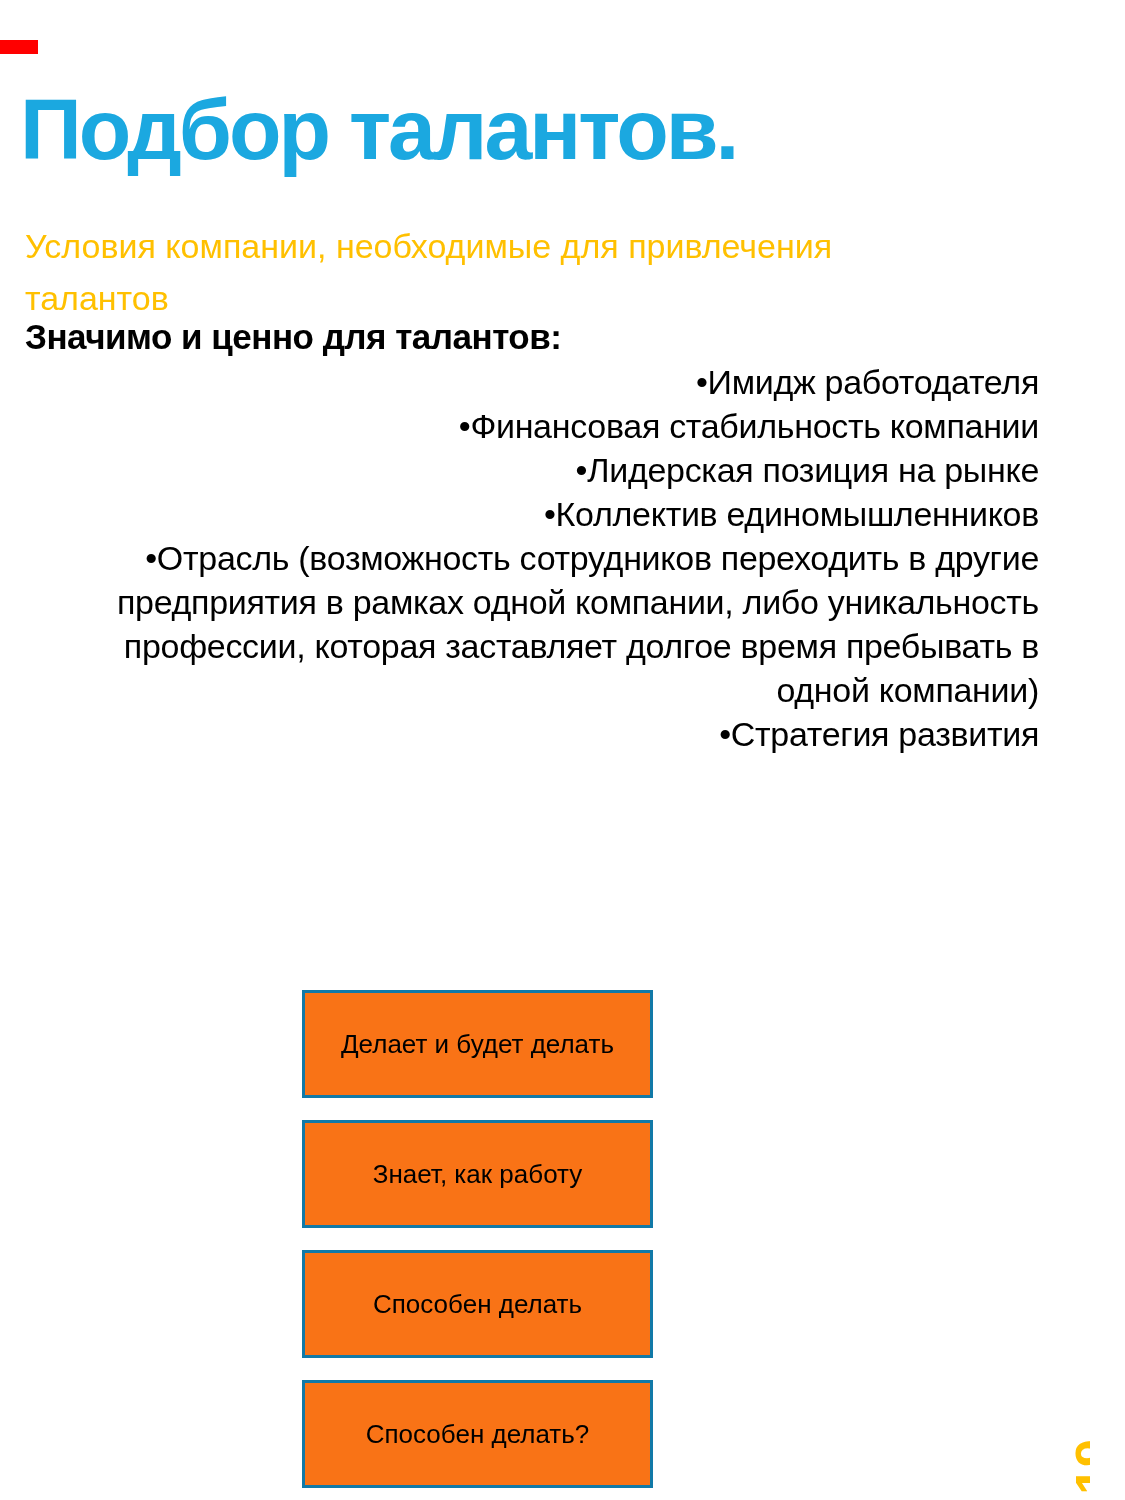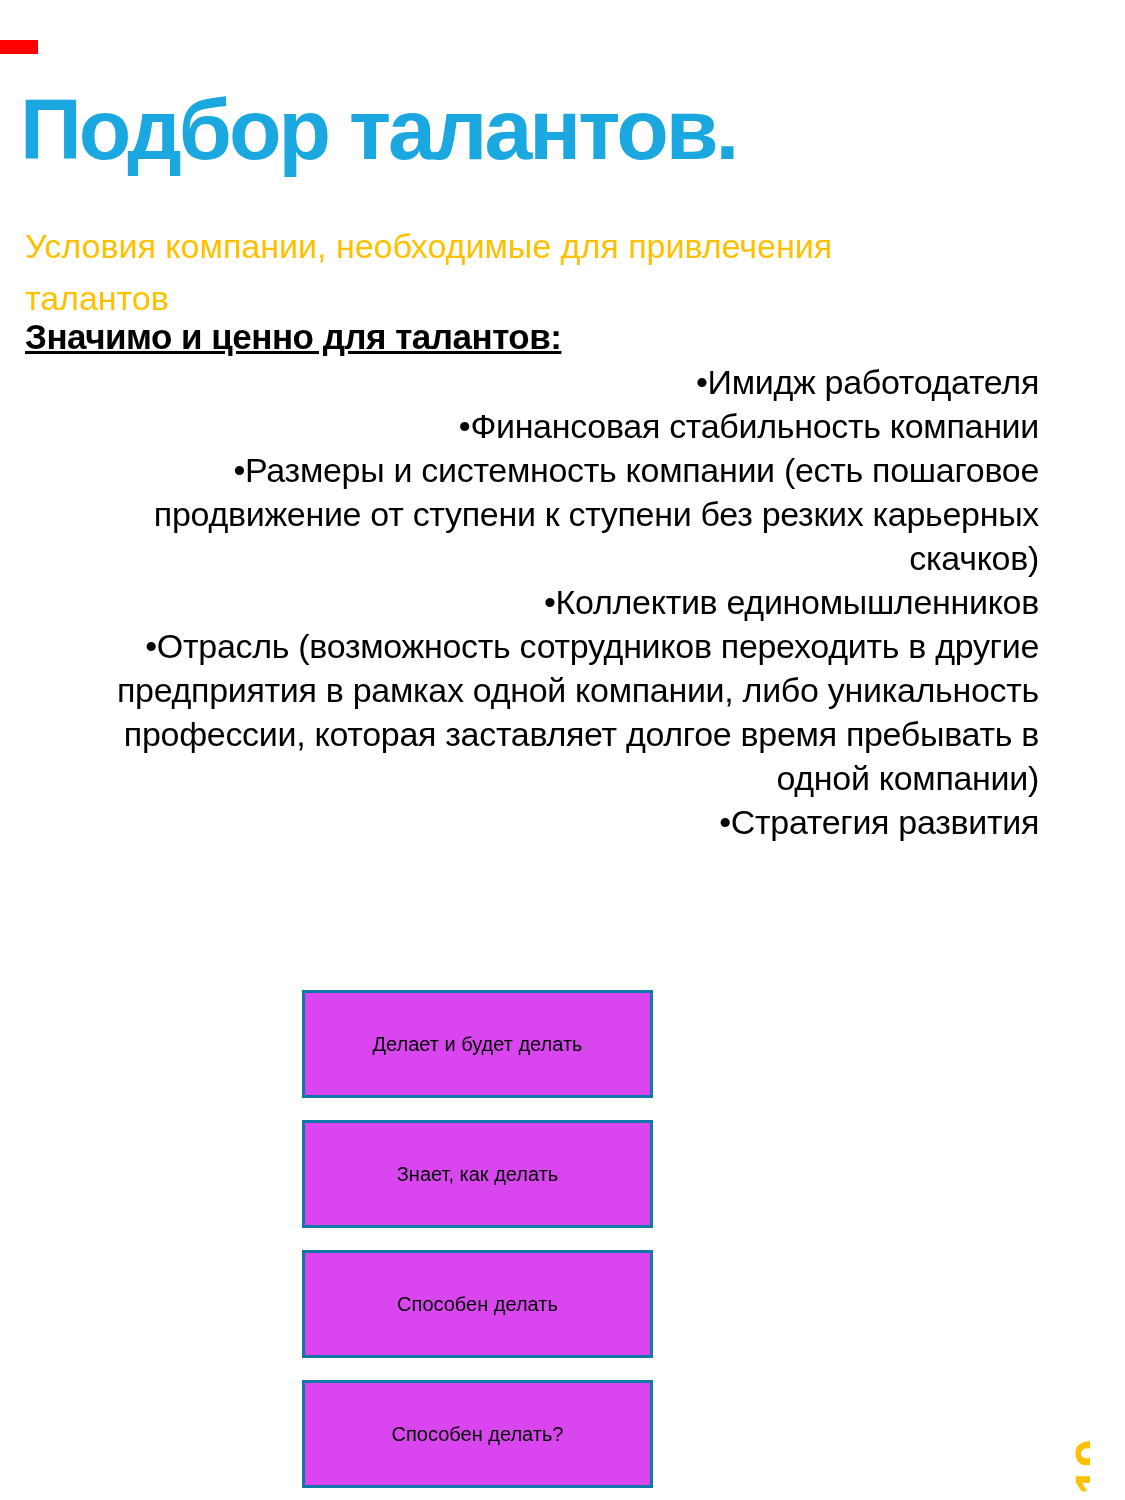--- a/index.html
+++ b/index.html
@@ -35,21 +35,20 @@
     font-size: 34px; font-weight: normal;
     line-height: 52px;
     color: #FFC000;
   }
   .section-heading {
     position: absolute; left: 25px; top: 277px;
     font-size: 35px; font-weight: bold;
     letter-spacing: -0.5px;
     color: #000000;
     white-space: nowrap;
-    text-decoration: underline;
   }
   .bullets {
     position: absolute; left: 24px; top: 320px;
     width: 1015px;
     font-size: 34px;
     line-height: 44px;
     letter-spacing: -0.3px;
     text-align: right;
   }
   .bullet { margin: 0; }
@@ -58,24 +57,24 @@
     width: 870px;
     font-size: 37px; font-weight: bold;
     line-height: 49px;
     letter-spacing: -0.5px;
   }
   .flow-box {
     position: absolute; left: 302px;
     width: 351px; height: 108px;
     box-sizing: border-box;
     border: 3px solid #1179A7;
-    background: #d946ef;
+    background: #f97316;
     display: flex; align-items: center; justify-content: center;
     text-align: center;
-    font-size: 20px;
+    font-size: 26px;
     line-height: 1.25;
     padding: 0 8px;
   }
   .box-1 { top: 950px; }
   .box-2 { top: 1080px; }
   .box-3 { top: 1210px; }
   .box-4 { top: 1340px; }
   .page-number {
     position: absolute; left: 1064px; top: 1398px;
     width: 60px; height: 58px;
@@ -96,32 +95,32 @@
 
   <h1 class="title">Подбор талантов.</h1>
 
   <div class="subtitle">Условия компании, необходимые для привлечения талантов</div>
 
   <div class="section-heading">Значимо и ценно для талантов:</div>
 
   <div class="bullets">
     <div class="bullet">•Имидж работодателя</div>
     <div class="bullet">•Финансовая стабильность компании</div>
-    <div class="bullet">•Размеры и системность компании (есть пошаговое продвижение от ступени к ступени без резких карьерных скачков)</div>
+    <div class="bullet">•Лидерская позиция на рынке</div>
     <div class="bullet">•Коллектив единомышленников</div>
     <div class="bullet">•Отрасль (возможность сотрудников переходить в другие предприятия в рамках одной компании, либо уникальность профессии, которая заставляет долгое время пребывать в одной компании)</div>
     <div class="bullet">•Стратегия развития</div>
   </div>
 
 
   <div class="flow-box box-1">
     <span>Делает и будет делать</span>
   </div>
   <div class="flow-box box-2">
-    <span>Знает, как делать</span>
+    <span>Знает, как работу</span>
   </div>
   <div class="flow-box box-3">
     <span>Способен делать</span>
   </div>
   <div class="flow-box box-4">
     <span>Способен делать?</span>
   </div>
 
   <div class="page-number">19</div>
 

